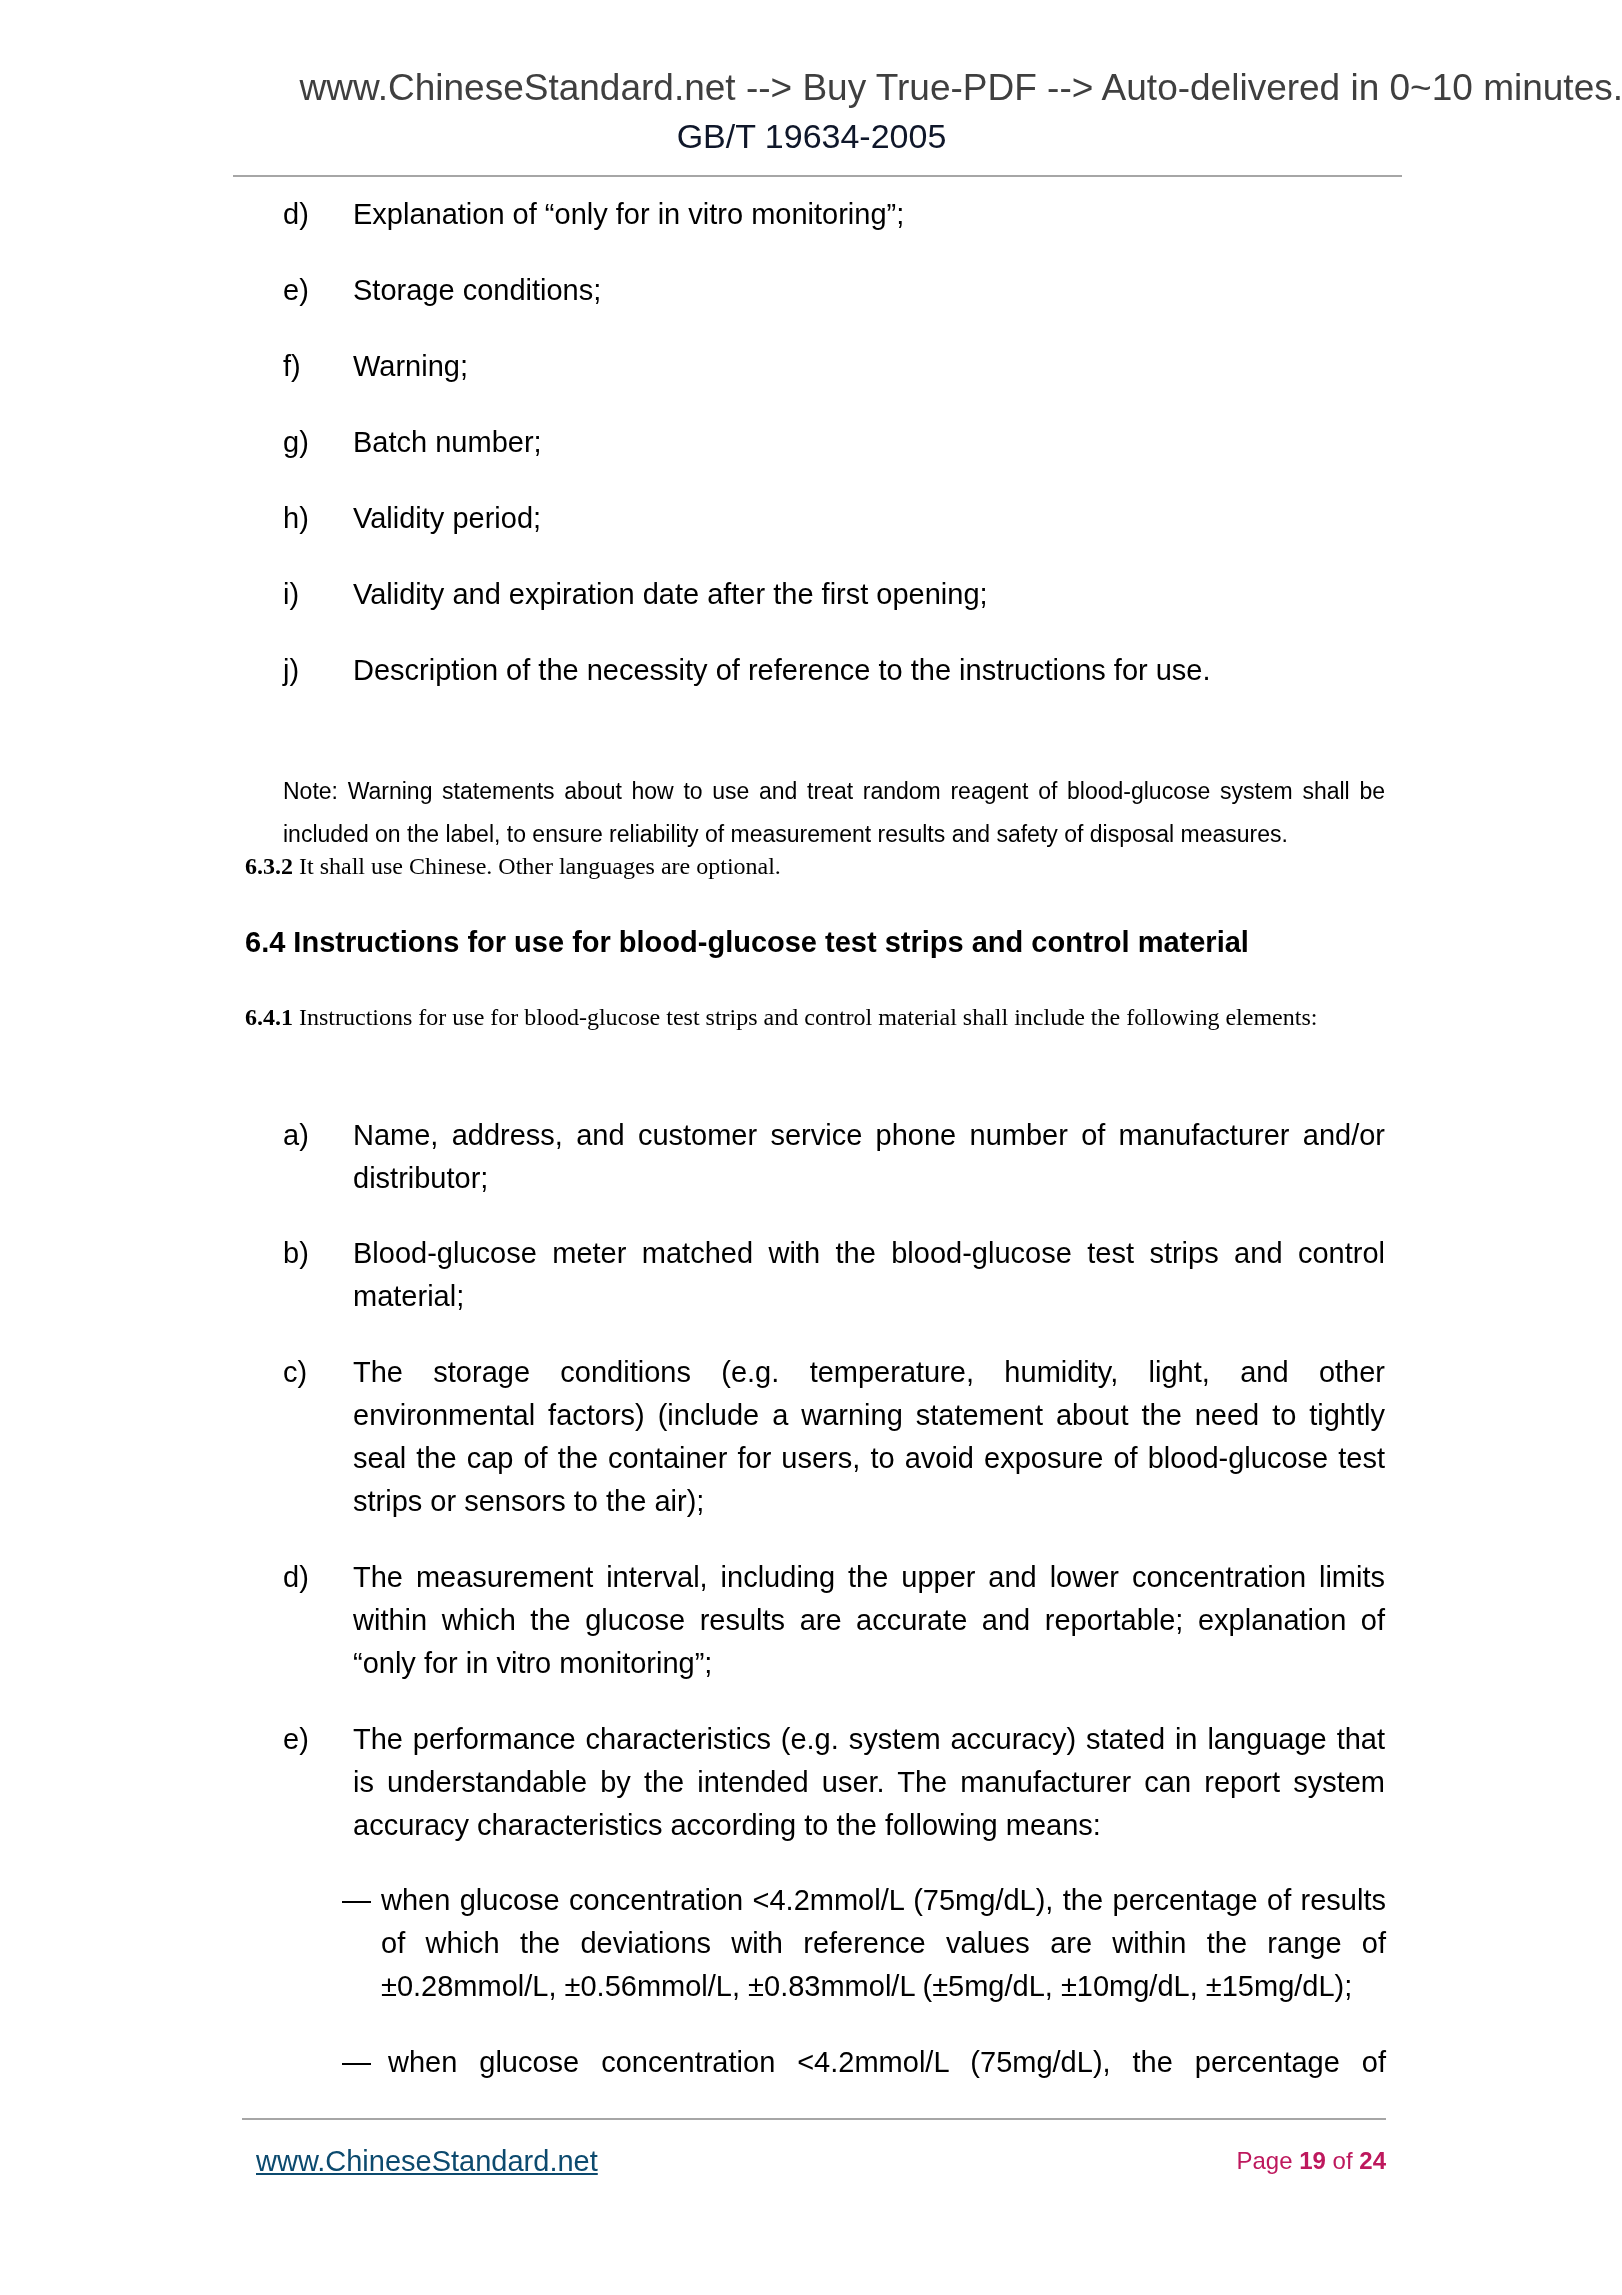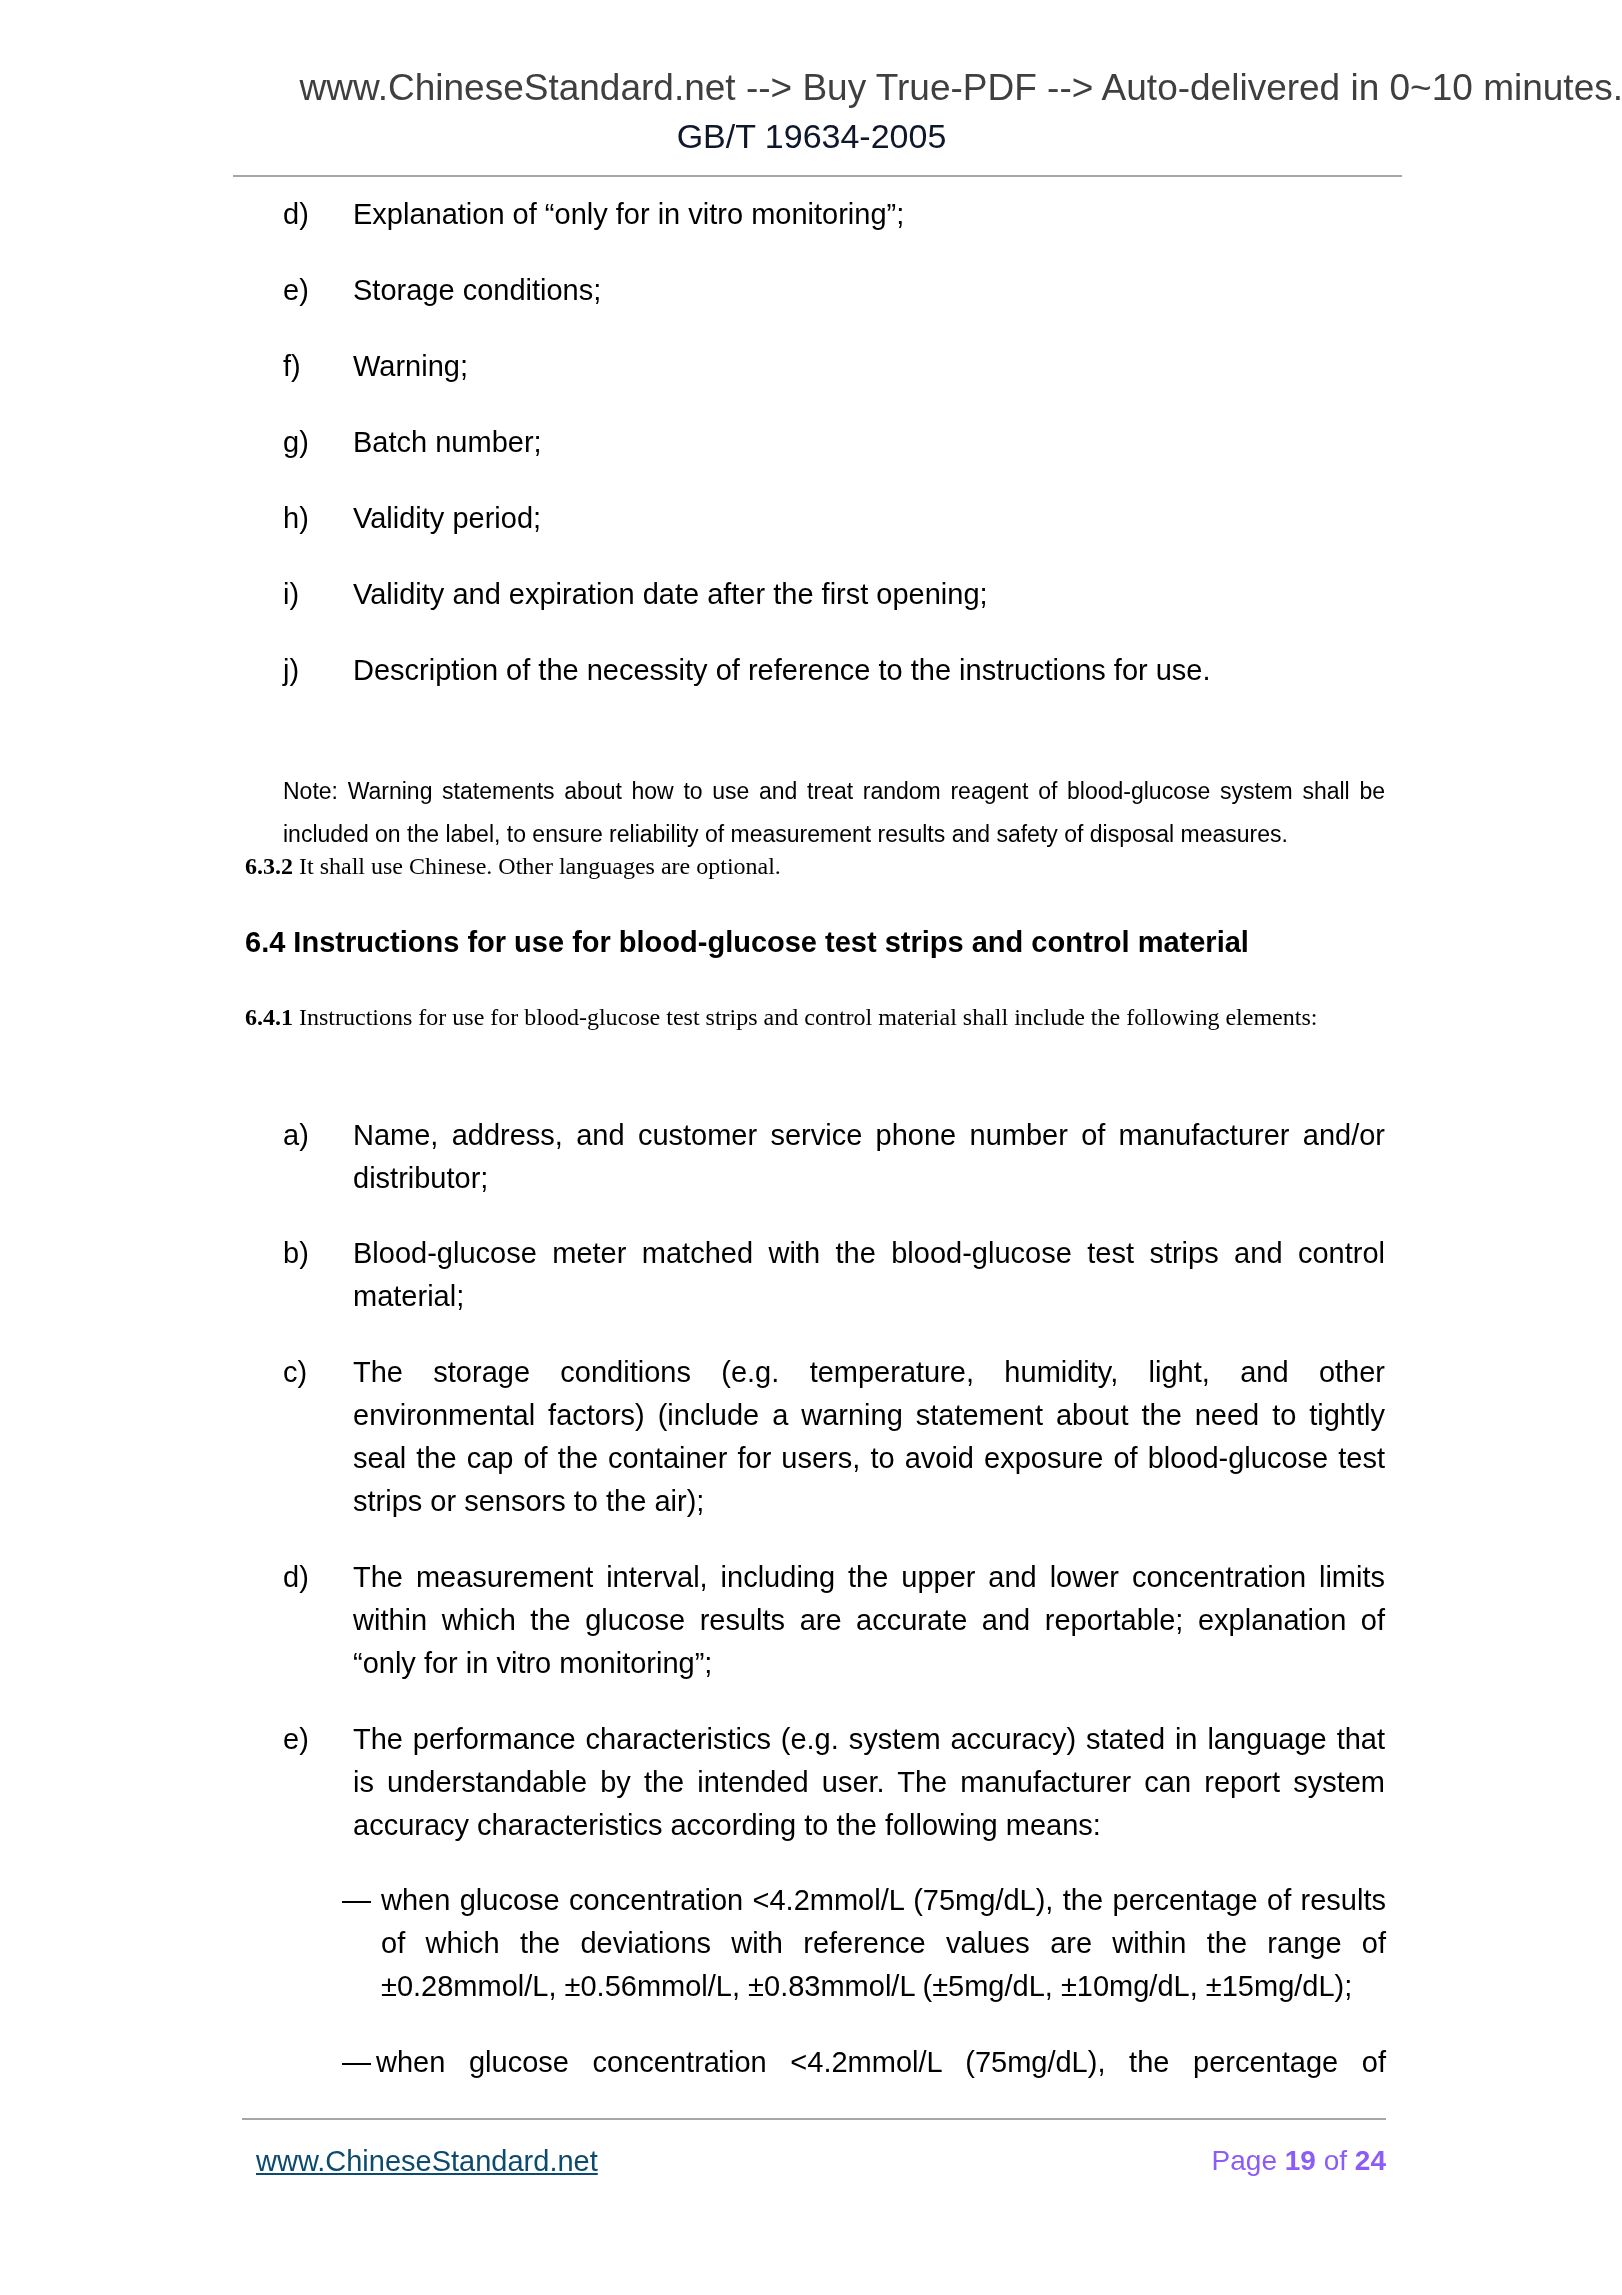--- a/index.html
+++ b/index.html
@@ -110,21 +110,21 @@
     .dash-item .text {
       display: block;
       margin-left: 39px;
       text-align: justify;
       text-indent: 0;
     }
     .dash-item .first {
       display: block;
       text-align: justify;
       text-align-last: justify;
-      margin-left: 34px;
+      margin-left: 46px;
     }
     .footer-rule {
       position: absolute;
       top: 2118px;
       left: 242px;
       width: 1144px;
       height: 1.7px;
       background: #a6a6a6;
     }
     .footer-link {
@@ -133,22 +133,22 @@
       left: 256px;
       font-size: 29px;
       color: #0c4a6e;
       text-decoration: underline;
       line-height: 40px;
     }
     .footer-page {
       position: absolute;
       top: 2141px;
       right: 237px;
-      font-size: 28px;
-      color: #8b5cf6;
+      font-size: 24px;
+      color: #be185d;
       line-height: 40px;
     }
     .footer-page b { font-weight: bold; }
   </style>
 </head>
 <body>
 
 <div>
   <div class="header-top">www.ChineseStandard.net --&gt; Buy True-PDF --&gt; Auto-delivered in 0~10 minutes.</div>
   <div class="header-sub">GB/T 19634-2005</div>

